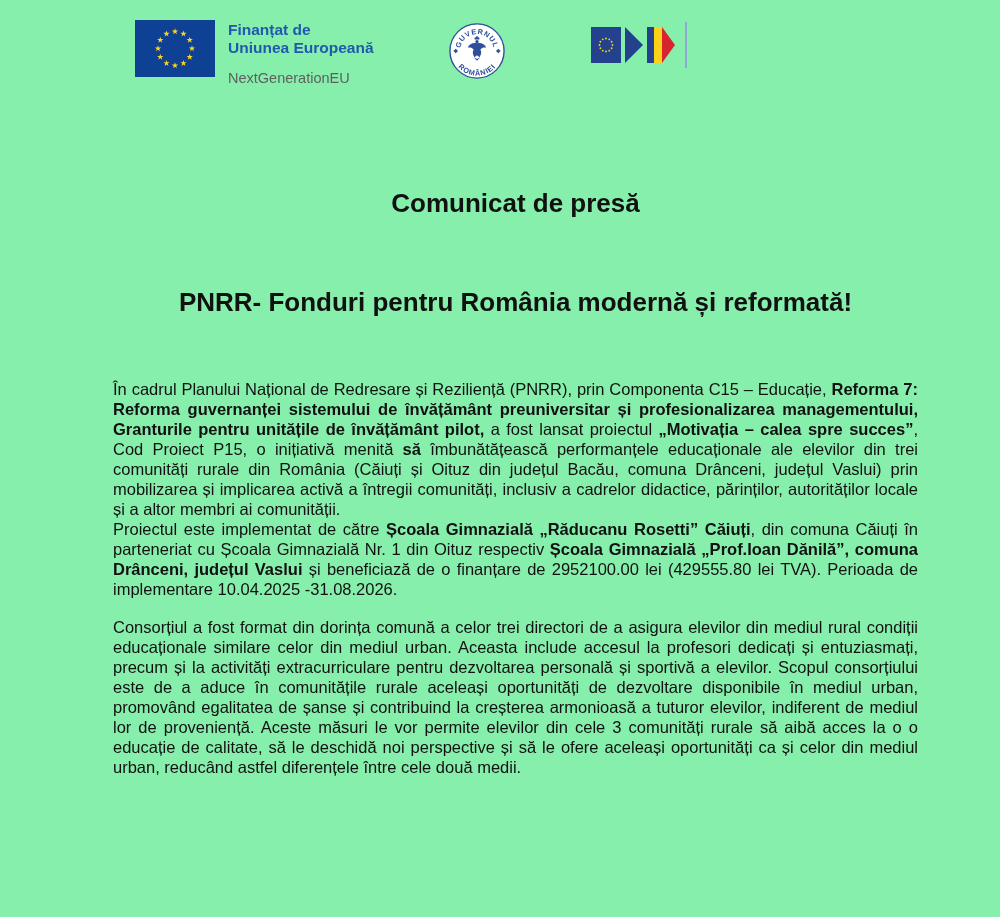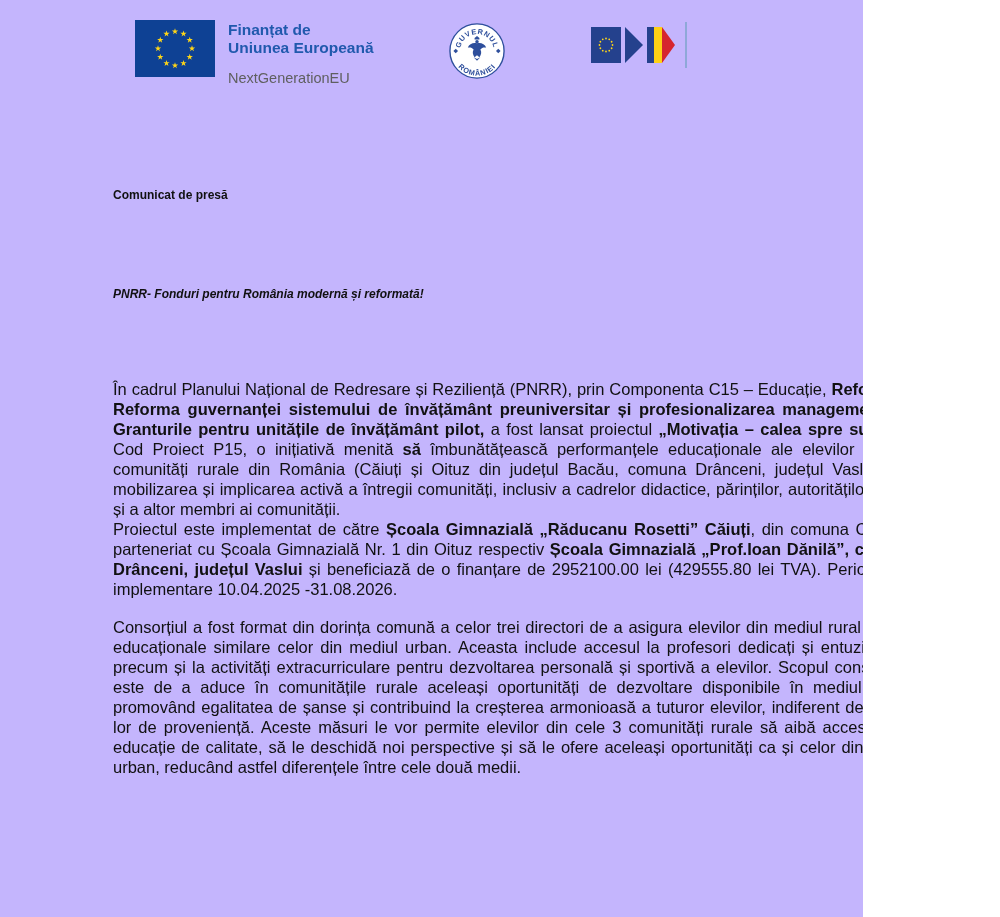--- a/index.html
+++ b/index.html
@@ -1,21 +1,21 @@
 <!DOCTYPE html>
 <html><head>
 <meta charset="utf-8">
 <style>
   * { box-sizing: border-box; margin: 0; padding: 0; }
   html, body { background: #ffffff; }
   .page {
     position: relative;
-    width: 863px;
+    width: 1000px;
     height: 917px;
-    background: #c4b5fd;
+    background: #86efac;
     overflow: hidden;
     font-family: "Liberation Sans", sans-serif;
     color: #111111;
   }
 
   
   .eu-logo {
     position: absolute;
     left: 135px;
     top: 20px;
@@ -59,27 +59,27 @@
     color: #2b4a9e;
     letter-spacing: -0.2px;
     white-space: nowrap;
   }
 
   
   .doc-title, .doc-subtitle {
     position: absolute;
     left: 113px;
     width: 805px;
-    text-align: left;
+    text-align: center;
     font-weight: 700;
-    font-size: 12px;
+    font-size: 26px;
     color: #111111;
   }
   .doc-title { top: 188px; }
-  .doc-subtitle { top: 287px; font-style: italic; }
+  .doc-subtitle { top: 287px; }
 
   .body-text {
     position: absolute;
     left: 113px;
     top: 379px;
     width: 805px;
     font-size: 16.5px;
     line-height: 20px;
     text-align: justify;
     color: #111111;

